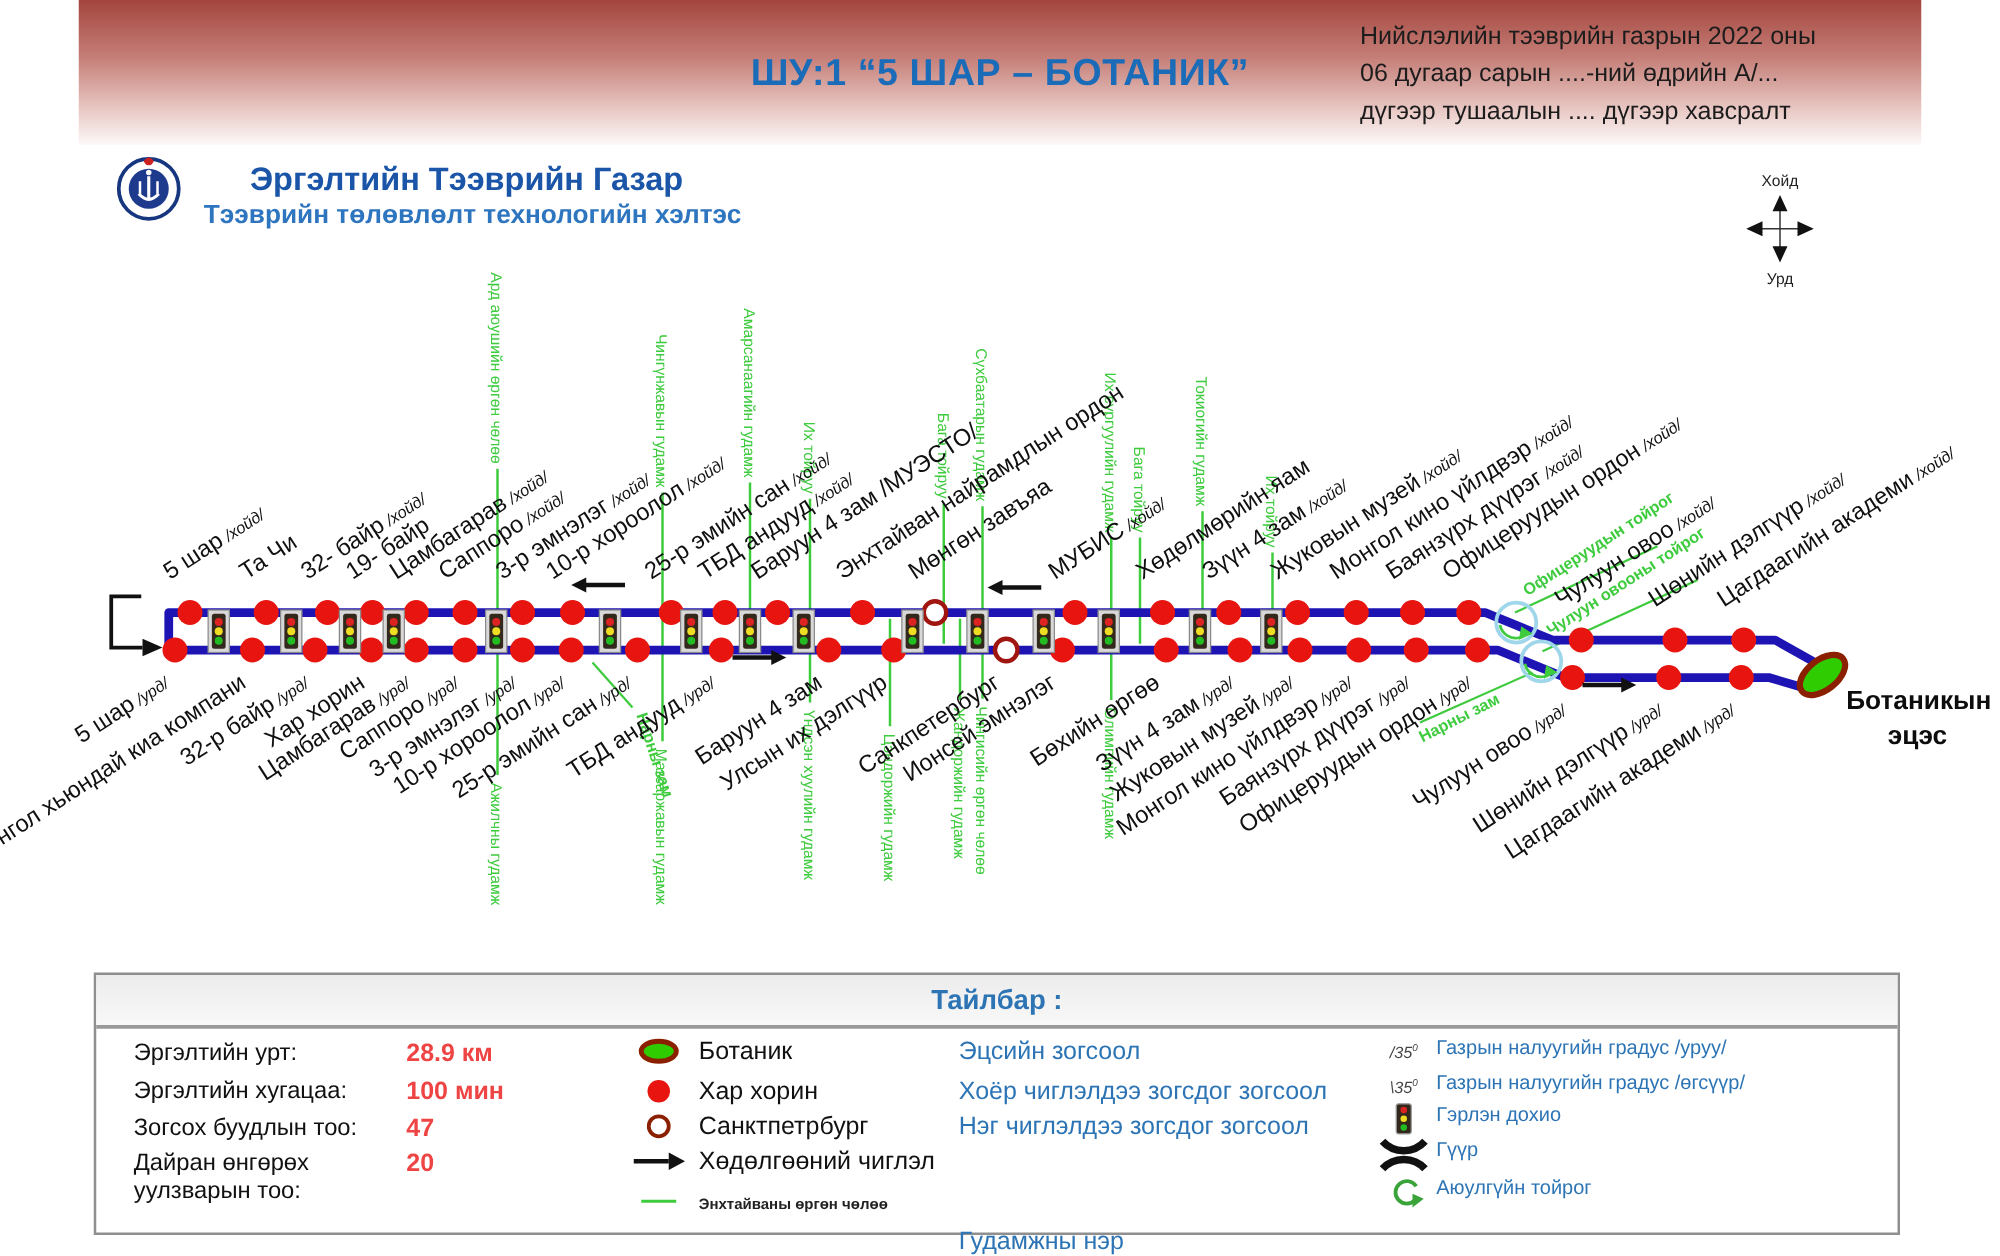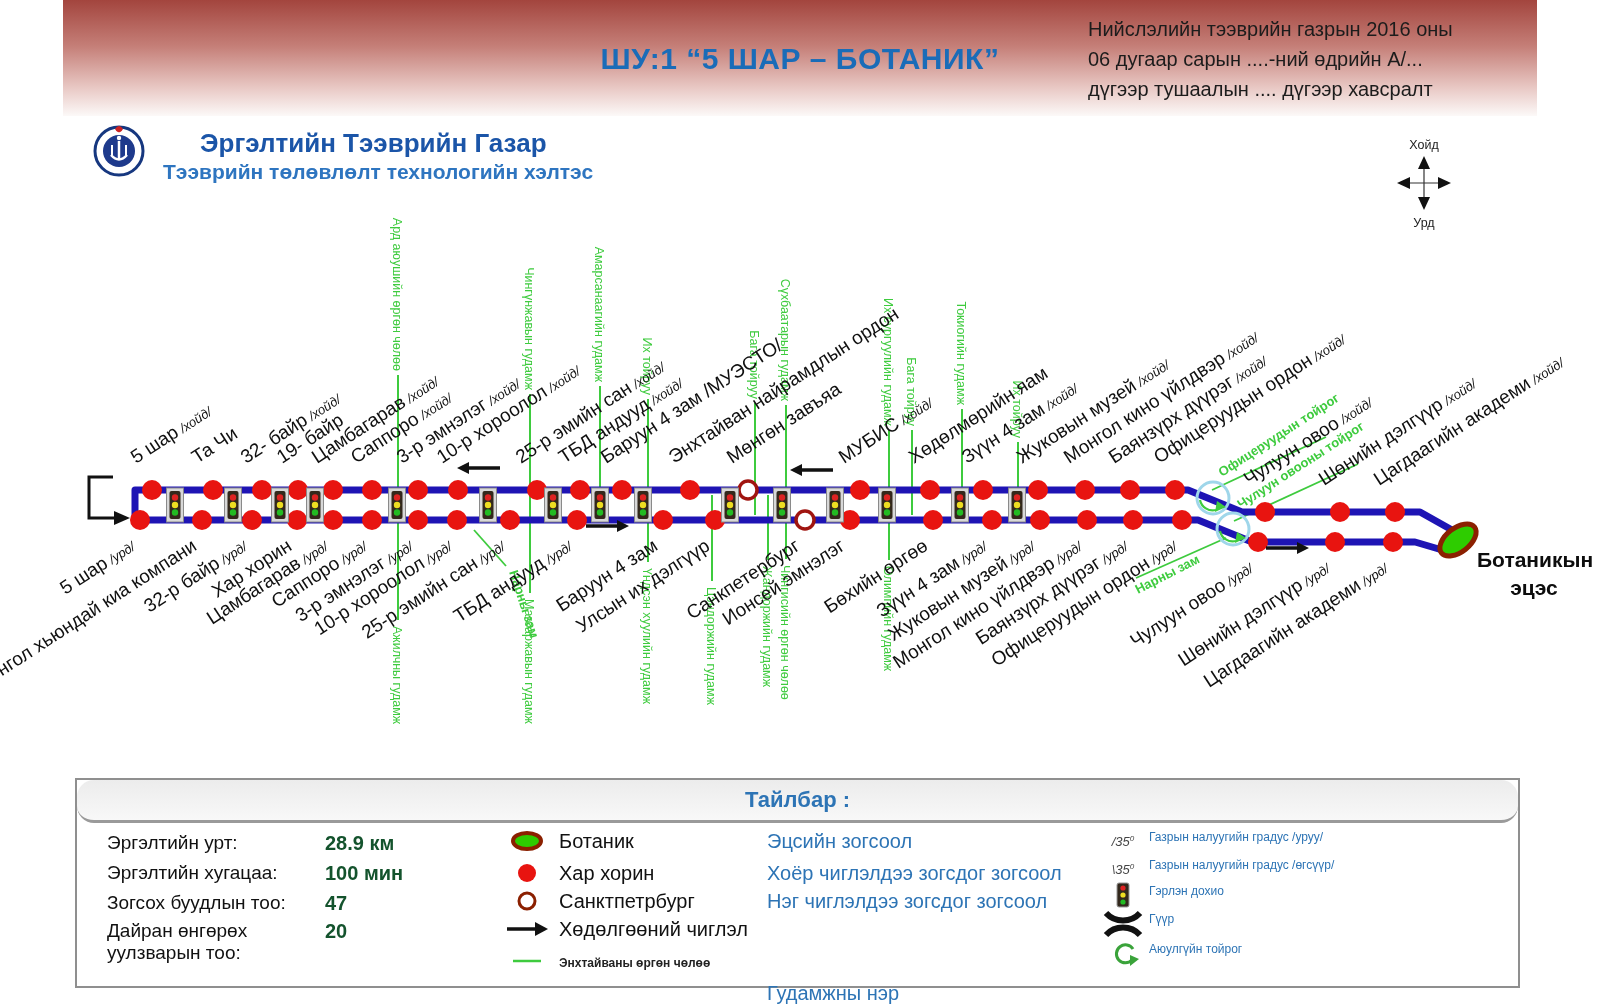--- a/index.html
+++ b/index.html
@@ -13,41 +13,41 @@
         font-size:20px;line-height:30px;color:#1c1c1c;}
   .org-logo{position:absolute;left:92px;top:124px;}
   .org-name{position:absolute;left:200px;top:128px;font-size:26px;font-weight:bold;color:#1b55a8;}
   .org-dept{position:absolute;left:163px;top:160px;font-size:21px;font-weight:bold;color:#2e75c0;}
   #map-svg{position:absolute;left:0;top:0;}
   svg text{font-family:"Liberation Sans",sans-serif;}
   .legend{position:absolute;left:75px;top:778px;width:1445px;height:210px;
         border:2px solid #8f8f8f;background:#fff;box-sizing:border-box;}
   .legend-title{position:absolute;left:0;top:0;width:100%;height:40px;line-height:40px;
         text-align:center;font-size:22px;font-weight:bold;color:#2d74b5;
-        background:linear-gradient(180deg,#ececec,#f8f8f8);border-bottom:3px solid #9a9a9a;border-radius:17px;}
+        background:linear-gradient(180deg,#ececec,#f8f8f8);border-bottom:3px solid #9a9a9a;}
   .lg-stat-label{position:absolute;left:30px;width:220px;font-size:19px;color:#111;line-height:22px;}
-  .lg-stat-value{position:absolute;left:248px;font-size:20px;font-weight:bold;color:#14532d;}
+  .lg-stat-value{position:absolute;left:248px;font-size:20px;font-weight:bold;color:#ef4444;}
   .lg-sym-icon{position:absolute;left:428px;width:44px;text-align:center;}
   .lg-sym-label{position:absolute;left:482px;font-size:20px;color:#111;}
   .lg-sym-label.small{font-size:12px;font-weight:bold;color:#222;}
   .lg-desc{position:absolute;left:690px;font-size:20px;color:#2d74b5;}
   .lg-right-icon{position:absolute;left:1026px;width:40px;text-align:center;}
-  .lg-right-label{position:absolute;left:1072px;font-size:12px;color:#2d74b5;}
+  .lg-right-label{position:absolute;left:1072px;font-size:16px;color:#2d74b5;}
   .lg-slope{font-size:13px;font-style:italic;color:#444;}
   .lg-slope sup{font-size:8px;}
 </style>
 </head>
 <body>
 
 <div class="page">
 
   <div class="header-band"></div>
   <div class="page-title">ШУ:1 “5 ШАР – БОТАНИК”</div>
   <div class="decree">
-    <div>Нийслэлийн тээврийн газрын 2016 оны</div>
+    <div>Нийслэлийн тээврийн газрын 2022 оны</div>
     <div>06 дугаар  сарын ....-ний өдрийн А/...</div>
     <div>дүгээр тушаалын .... дүгээр хавсралт</div>
   </div>
 
   <svg class="org-logo" width="54" height="54" viewBox="-27 -27 54 54">
     <circle cx="0" cy="0" r="24" fill="#ffffff" stroke="#16377f" stroke-width="3"></circle>
     <circle cx="0" cy="0" r="16" fill="#1e3a8c"></circle>
     <path d="M -4,-22 Q 0,-28 4,-22 Q 2,-18 0,-19 Q -2,-18 -4,-22 Z" fill="#cc2222"></path>
     <path d="M -8,4 Q 0,13 8,4" stroke="#ffffff" stroke-width="2.5" fill="none"></path>
     <line x1="0" y1="-10" x2="0" y2="8" stroke="#ffffff" stroke-width="2.5"></line>

